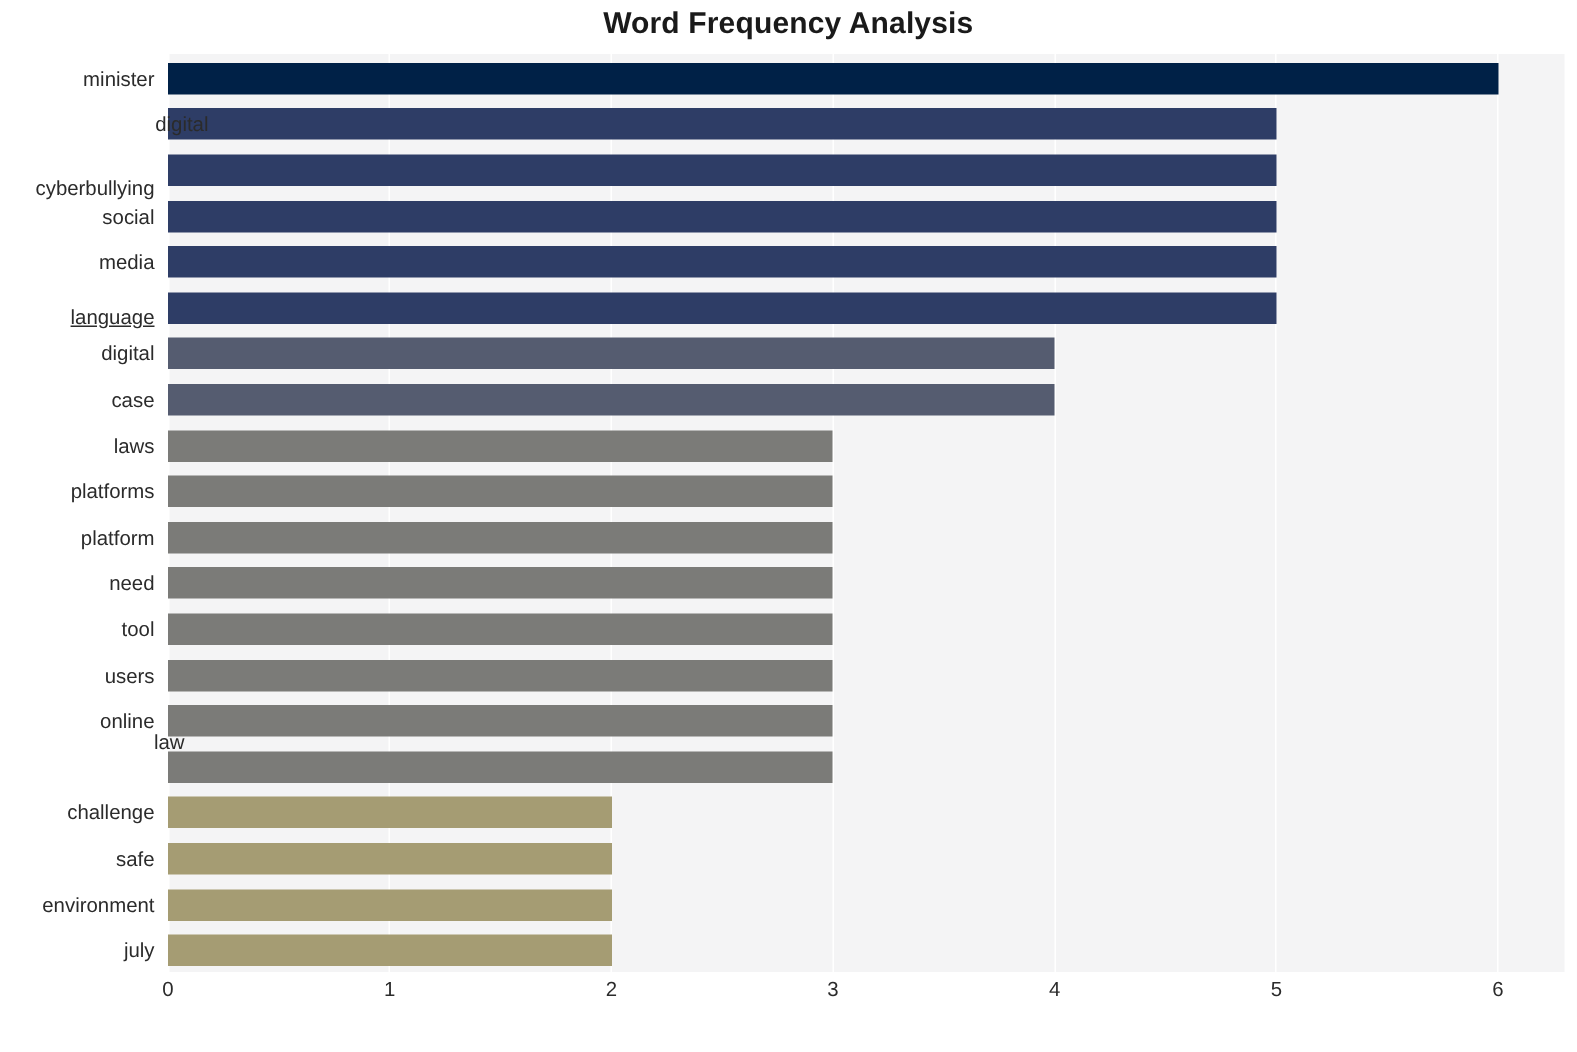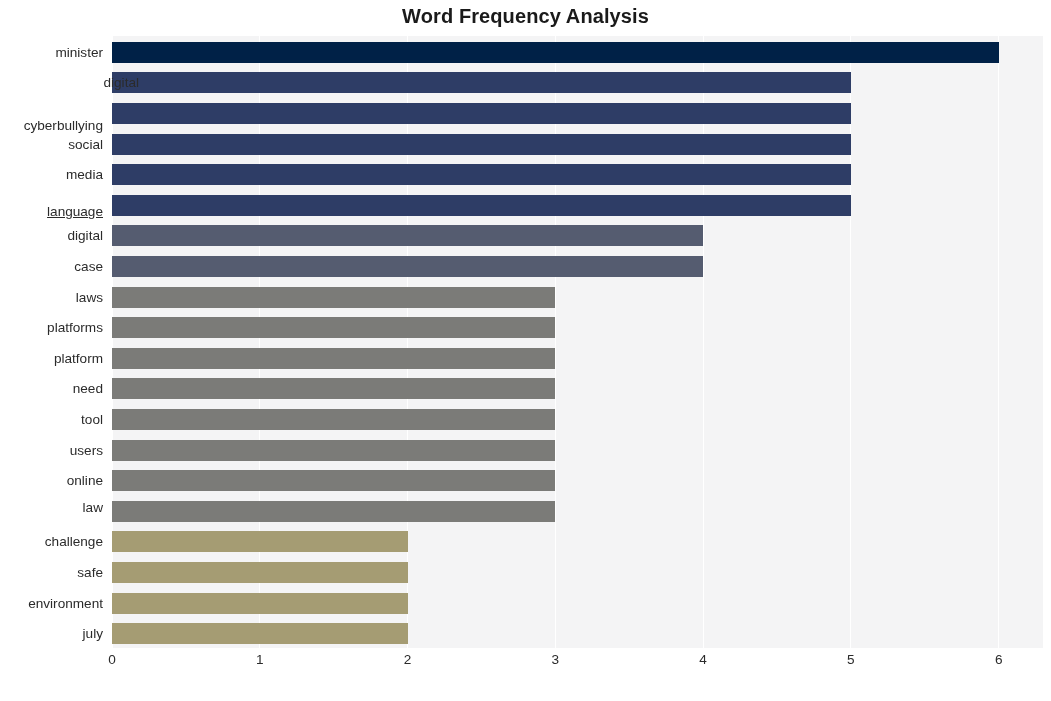--- a/index.html
+++ b/index.html
@@ -192,21 +192,21 @@
       <div class="ytick-item" style="top: 165px; text-decoration: underline;">language</div>
       <div class="ytick-item" style="top: 189.4px;">digital</div>
       <div class="ytick-item" style="top: 220px;">case</div>
       <div class="ytick-item" style="top: 250.6px;">laws</div>
       <div class="ytick-item" style="top: 281.2px;">platforms</div>
       <div class="ytick-item" style="top: 311.8px;">platform</div>
       <div class="ytick-item" style="top: 342.4px;">need</div>
       <div class="ytick-item" style="top: 373px;">tool</div>
       <div class="ytick-item" style="top: 403.6px;">users</div>
       <div class="ytick-item" style="top: 434.2px;">online</div>
-      <div class="ytick-item" style="top: 461px;">law</div>
+      <div class="ytick-item" style="top: 448px; padding-left: 20px;">law</div>
       <div class="ytick-item" style="top: 495.4px;">challenge</div>
       <div class="ytick-item" style="top: 526px;">safe</div>
       <div class="ytick-item" style="top: 556.6px;">environment</div>
       <div class="ytick-item" style="top: 587.2px;">july</div>
     </div>
 
   <div id="xtick-layer">
       <div class="xtick-item" style="left: 112px;">0</div>
       <div class="xtick-item" style="left: 259.778px;">1</div>
       <div class="xtick-item" style="left: 407.556px;">2</div>

